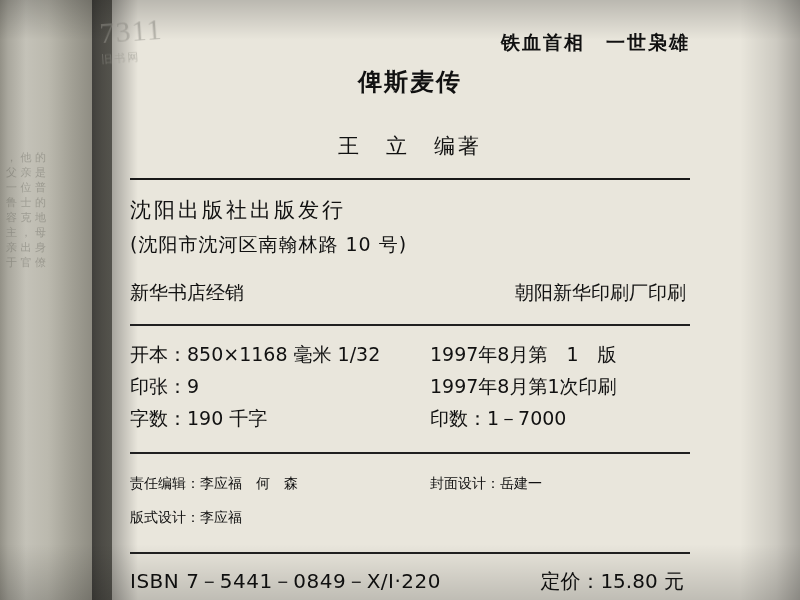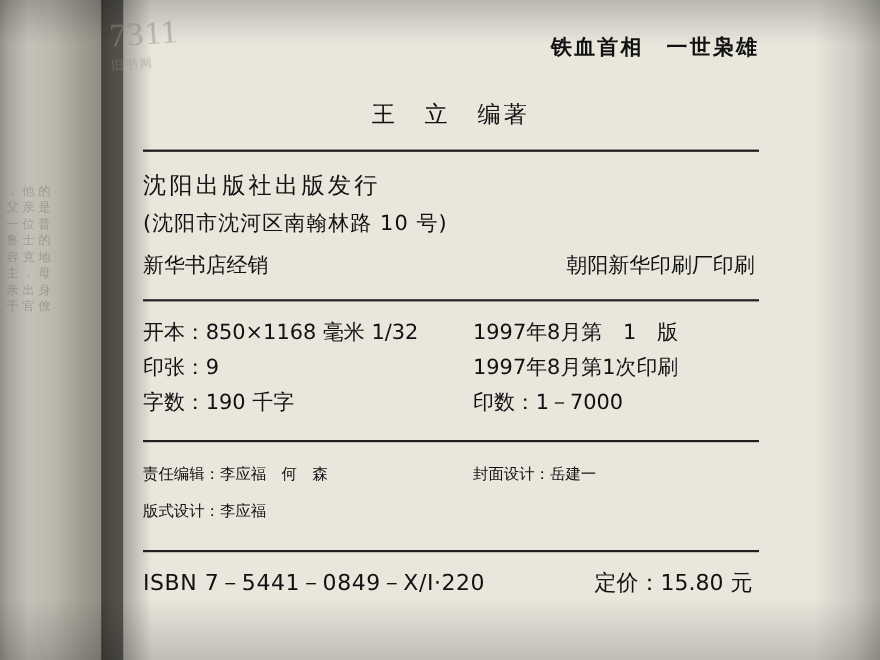--- a/index.html
+++ b/index.html
@@ -45,21 +45,20 @@
   
   .bleed {
     position: absolute;
     left: 6px;
     width: 96px;
     color: rgba(90,88,80,0.35);
     font-size: 11px;
     line-height: 15px;
     font-family: "DejaVu Sans", sans-serif;
     filter: blur(0.6px);
-    margin-top: 16px;
   }
   
   .watermark {
     position: absolute;
     left: 100px; top: 14px;
     color: rgba(150,148,140,0.55);
     font-size: 30px;
     font-family: "Liberation Serif", serif;
     letter-spacing: 1px;
     transform: rotate(-4deg);
@@ -138,21 +137,21 @@
   .address {
     text-align: left;
     font-size: 19px;
     letter-spacing: 1px;
     margin-top: 8px;
   }
   .distrib {
     display: flex;
     justify-content: space-between;
     font-size: 19px;
-    margin-top: 12px;
+    margin-top: 22px;
     padding: 0 4px 0 0;
   }
 
   .specs {
     margin-top: 12px;
     font-size: 19px;
     line-height: 32px;
   }
   .specs-row {
     display: flex;
@@ -204,20 +203,21 @@
 
   <div class="watermark">
     <span>7311</span>
     <span class="sub">旧书网</span>
   </div>
 
   <div class="colophon">
 
     <div class="line-title">铁血首相　一世枭雄</div>
 
+    <div class="book-title">俾斯麦传</div>
 
     <div class="author">王　立　编著</div>
 
     <hr class="rule">
 
     <div class="publisher">沈阳出版社出版发行</div>
     <div class="address">(沈阳市沈河区南翰林路 10 号)</div>
 
     <div class="distrib">
       <span>新华书店经销</span>

